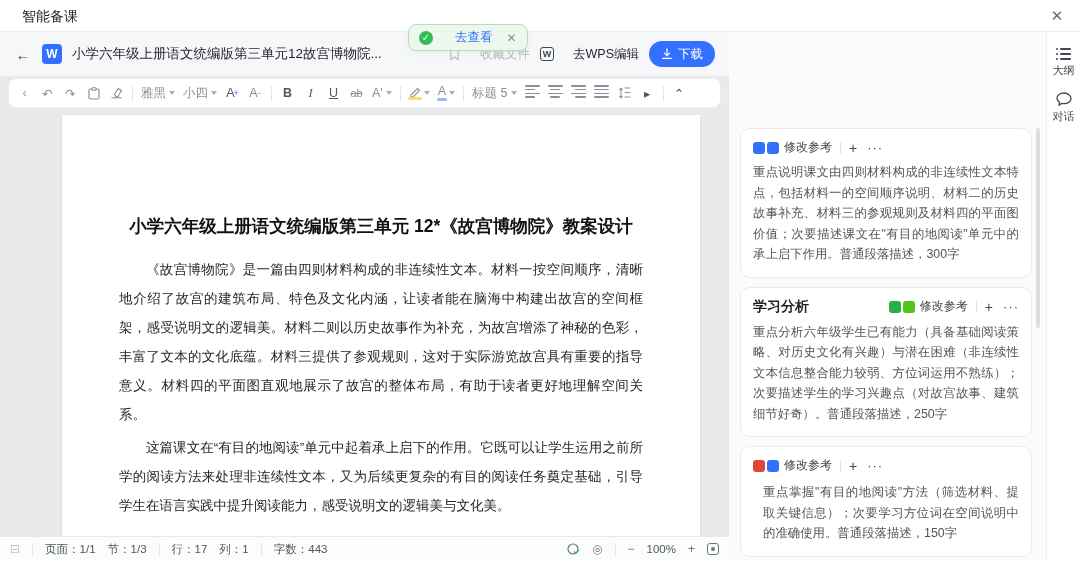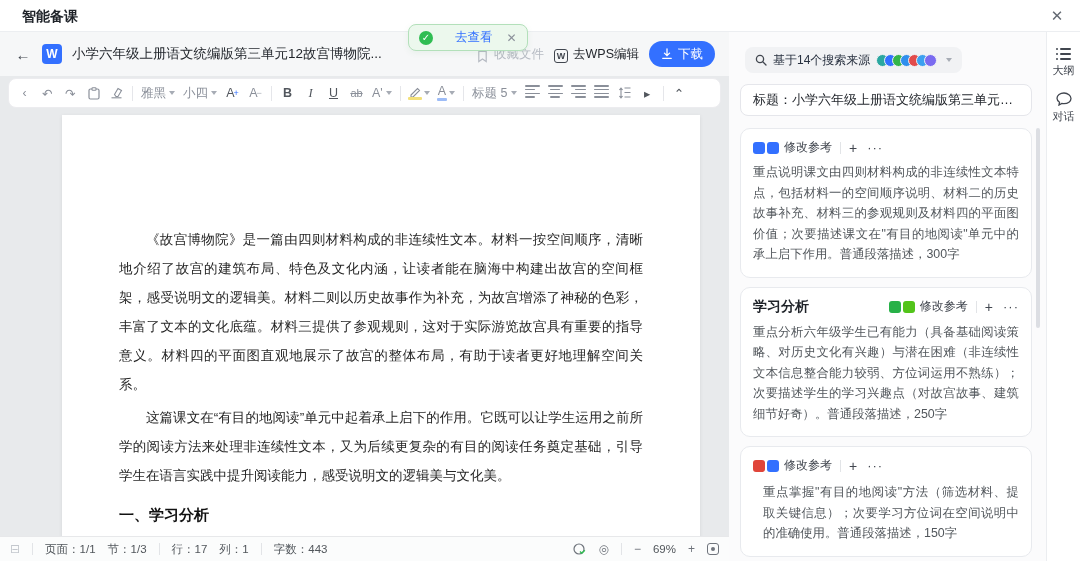--- a/index.html
+++ b/index.html
@@ -3,21 +3,21 @@
 <meta charset="utf-8">
 <style>
   * { margin:0; padding:0; box-sizing:border-box; }
   html,body { width:1080px; height:561px; }
   body { position:relative; overflow:hidden; background:#fff;
          font-family:"Liberation Sans","DejaVu Sans",sans-serif; color:#1f2329; }
 
   
   .app-header { position:absolute; left:0; top:0; width:1080px; height:32px;
                 background:#fff; border-bottom:1px solid #eceef1; z-index:10; }
-  .app-title { position:absolute; left:22px; top:0; line-height:32px; font-size:14px; font-weight:700; }
+  .app-title { position:absolute; left:22px; top:0; line-height:32px; font-size:14px; font-weight:400; }
   .app-close { position:absolute; right:12px; top:5px; width:22px; height:22px; line-height:22px;
                text-align:center; font-size:15px; color:#646a73; cursor:pointer; }
 
   
   .toast { position:absolute; left:408px; top:24px; height:27px; z-index:60;
            display:flex; align-items:center; gap:8px; padding:0 10px;
            background:#ecf8ed; border:1px solid #b3e0ba; border-radius:8px; font-size:12.5px; color:#41464f;
            box-shadow:0 2px 6px rgba(60,150,80,.08); }
   .toast-check { width:14px; height:14px; border-radius:50%; background:#30bd53; color:#fff;
                  font-size:10px; line-height:14px; text-align:center; flex:none; }
@@ -27,21 +27,21 @@
   
   .doc-area { position:absolute; left:0; top:32px; width:729px; bottom:0; background:#e8eaec; }
   .doc-header { position:absolute; left:0; top:0; width:100%; height:44px; background:#f6f7f8;
                 display:flex; align-items:center; padding:0 14px; gap:10px; }
   .back-arrow { font-size:15px; color:#41464f; cursor:pointer; width:18px; text-align:center; }
   .w-badge { width:20px; height:20px; border-radius:4px; background:#3370ff; color:#fff;
              font-size:12px; font-weight:700; text-align:center; line-height:20px; flex:none; }
   .doc-title { font-size:13.5px; color:#1f2329; max-width:330px; white-space:nowrap;
                overflow:hidden; text-overflow:ellipsis; }
   .dh-spacer { flex:1; }
-  .dh-btn { display:flex; align-items:flex-end; gap:5px; font-size:12.5px; color:#1f2329; cursor:pointer; }
+  .dh-btn { display:flex; align-items:center; gap:19px; font-size:12.5px; color:#1f2329; cursor:pointer; }
   .dh-btn.disabled { color:#b6bbc3; }
   .mini-w { width:14px; height:14px; border:1px solid #41464f; border-radius:3px; font-size:9px;
             font-weight:700; line-height:12px; text-align:center; color:#41464f; }
   .download-btn { display:flex; align-items:center; gap:5px; background:#3370ff; color:#fff;
                   font-size:12.5px; height:26px; padding:0 12px; border-radius:13px; cursor:pointer; }
 
   
   .toolbar { position:absolute; left:8px; top:46px; width:713px; height:30px; background:#fff;
              border:1px solid #ececef; border-radius:8px; display:flex; align-items:center;
              padding:0 8px; gap:8px; color:#646a73; font-size:12.5px; white-space:nowrap; }
@@ -261,20 +261,21 @@
           <path d="M3 1.2v9.6M1.4 3 3 1.2 4.6 3M1.4 9 3 10.8 4.6 9" fill="none" stroke="#8a8f99" stroke-width="1.1"></path>
         </svg>
     </span>
     <span class="tb-i dark">▸</span>
     <span class="tb-sep"></span>
     <span class="tb-i dark">⌃</span>
   </div>
 
   <div class="canvas">
     <div class="page">
+      <div class="p-title">小学六年级上册语文统编版第三单元 12*《故宫博物院》教案设计</div>
       <div class="p-body">
         <p>《故宫博物院》是一篇由四则材料构成的非连续性文本。材料一按空间顺序，清晰地介绍了故宫的建筑布局、特色及文化内涵，让读者能在脑海中构建出故宫的空间框架，感受说明文的逻辑美。材料二则以历史故事作为补充，为故宫增添了神秘的色彩，丰富了文本的文化底蕴。材料三提供了参观规则，这对于实际游览故宫具有重要的指导意义。材料四的平面图直观地展示了故宫的整体布局，有助于读者更好地理解空间关系。</p>
         <p>这篇课文在“有目的地阅读”单元中起着承上启下的作用。它既可以让学生运用之前所学的阅读方法来处理非连续性文本，又为后续更复杂的有目的阅读任务奠定基础，引导学生在语言实践中提升阅读能力，感受说明文的逻辑美与文化美。</p>
         <div class="p-h1">一、学习分析</div>
 
       </div>
     </div>
   </div>
 
 
@@ -291,48 +292,30 @@
     <span class="sb-right">
       <span class="sb-ico">
         <svg width="13" height="13" viewBox="0 0 13 13">
             <circle cx="6" cy="6" r="5" fill="none" stroke="#6f747c" stroke-width="1.2"></circle>
             <path d="M7 8.5l1.8 1.8 3-3" fill="none" stroke="#30bd53" stroke-width="1.4"></path>
           </svg>
       </span>
       <span class="sb-ico">◎</span>
       <span class="sb-sep"></span>
       <span class="sb-ico">−</span>
-      <span>69%</span>
+      <span>100%</span>
       <span class="sb-ico">+</span>
       <span class="zoom-fit"></span>
     </span>
   </div>
 </div>
 
 <div class="right-panel">
 
-  <div class="sources-pill">
-    <svg width="12" height="12" viewBox="0 0 12 12">
-        <circle cx="5" cy="5" r="3.6" fill="none" stroke="#41464f" stroke-width="1.3"></circle>
-        <path d="M8 8l3 3" stroke="#41464f" stroke-width="1.3" stroke-linecap="round"></path>
-      </svg>
-    <span>基于14个搜索来源</span>
-    <span style="display:flex;">
-        <span class="favicon" style="background: rgb(42, 167, 160);"></span>
-        <span class="favicon" style="background: rgb(51, 112, 255);"></span>
-        <span class="favicon" style="background: rgb(52, 181, 74);"></span>
-        <span class="favicon" style="background: rgb(47, 143, 237);"></span>
-        <span class="favicon" style="background: rgb(226, 75, 75);"></span>
-        <span class="favicon" style="background: rgb(59, 160, 240);"></span>
-        <span class="favicon" style="background: rgb(122, 107, 240);"></span>
-      </span>
-    <span class="chev"></span>
-  </div>
-
-  <div class="outline-title">标题：小学六年级上册语文统编版第三单元12*...</div>
+
 
   <div class="cards">
 
     <div class="card">
       <div class="card-head">
         <span class="badges">
             <span class="badge" style="background: rgb(51, 112, 255);"></span>
             <span class="badge" style="background: rgb(51, 112, 255);"></span>
           </span>
         <span class="modify-label">修改参考</span>

